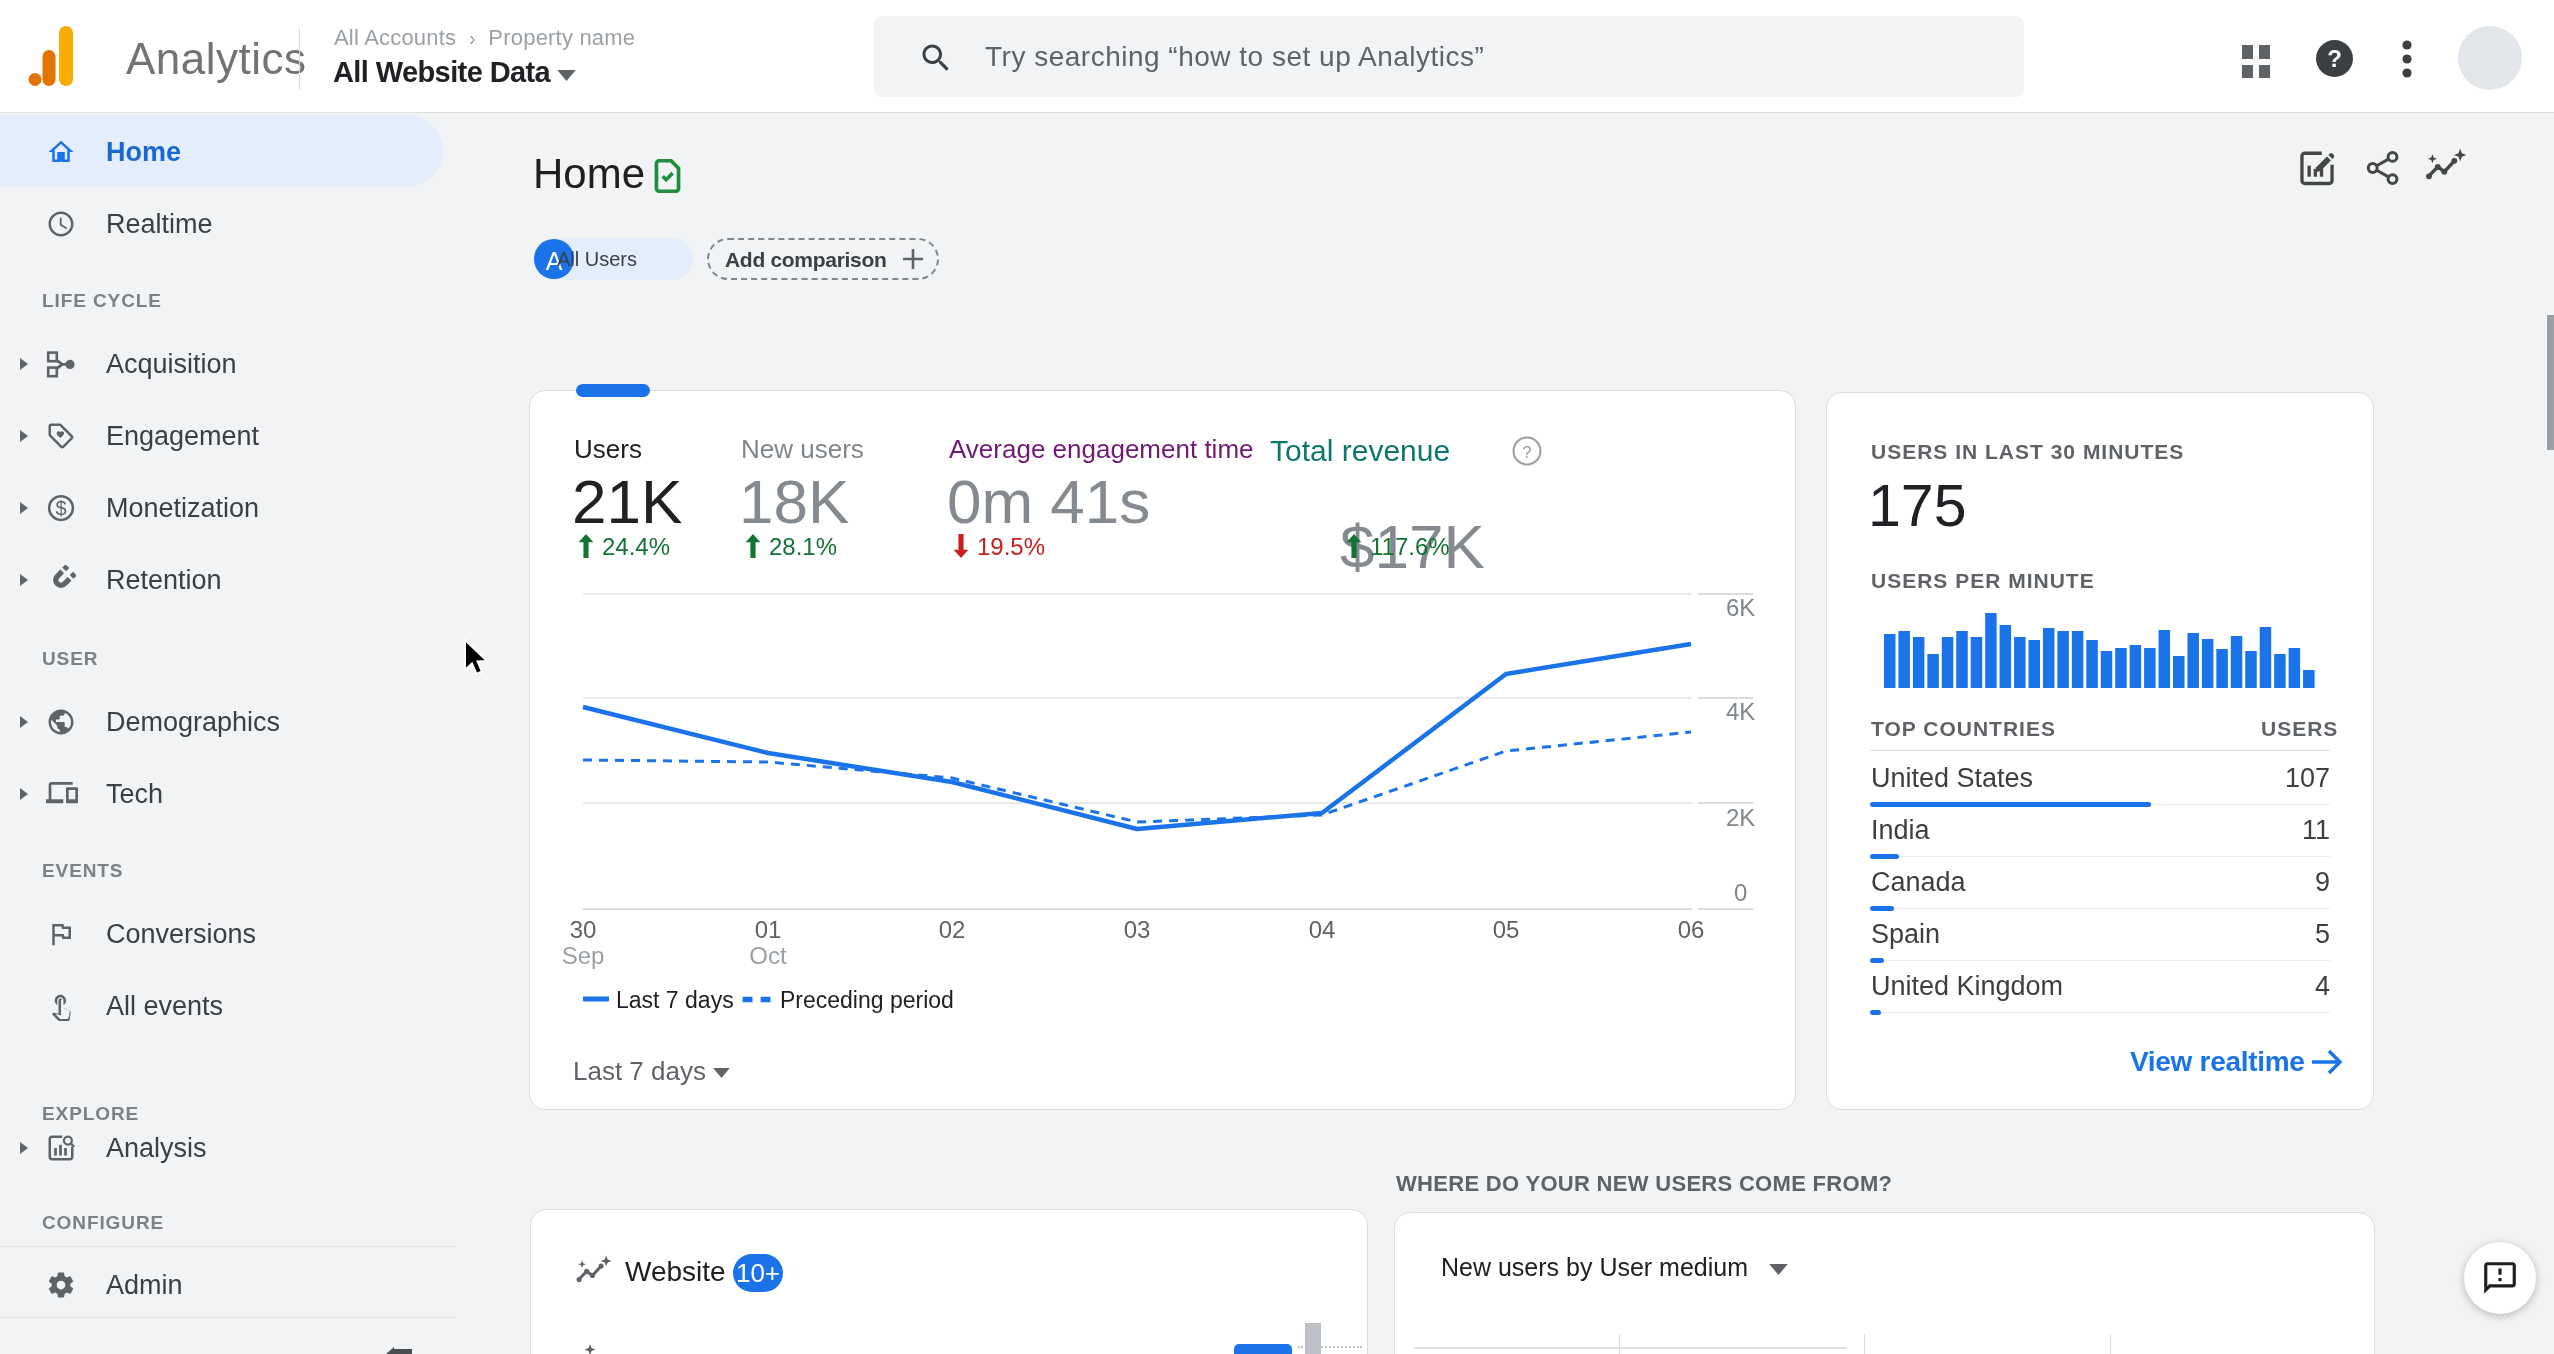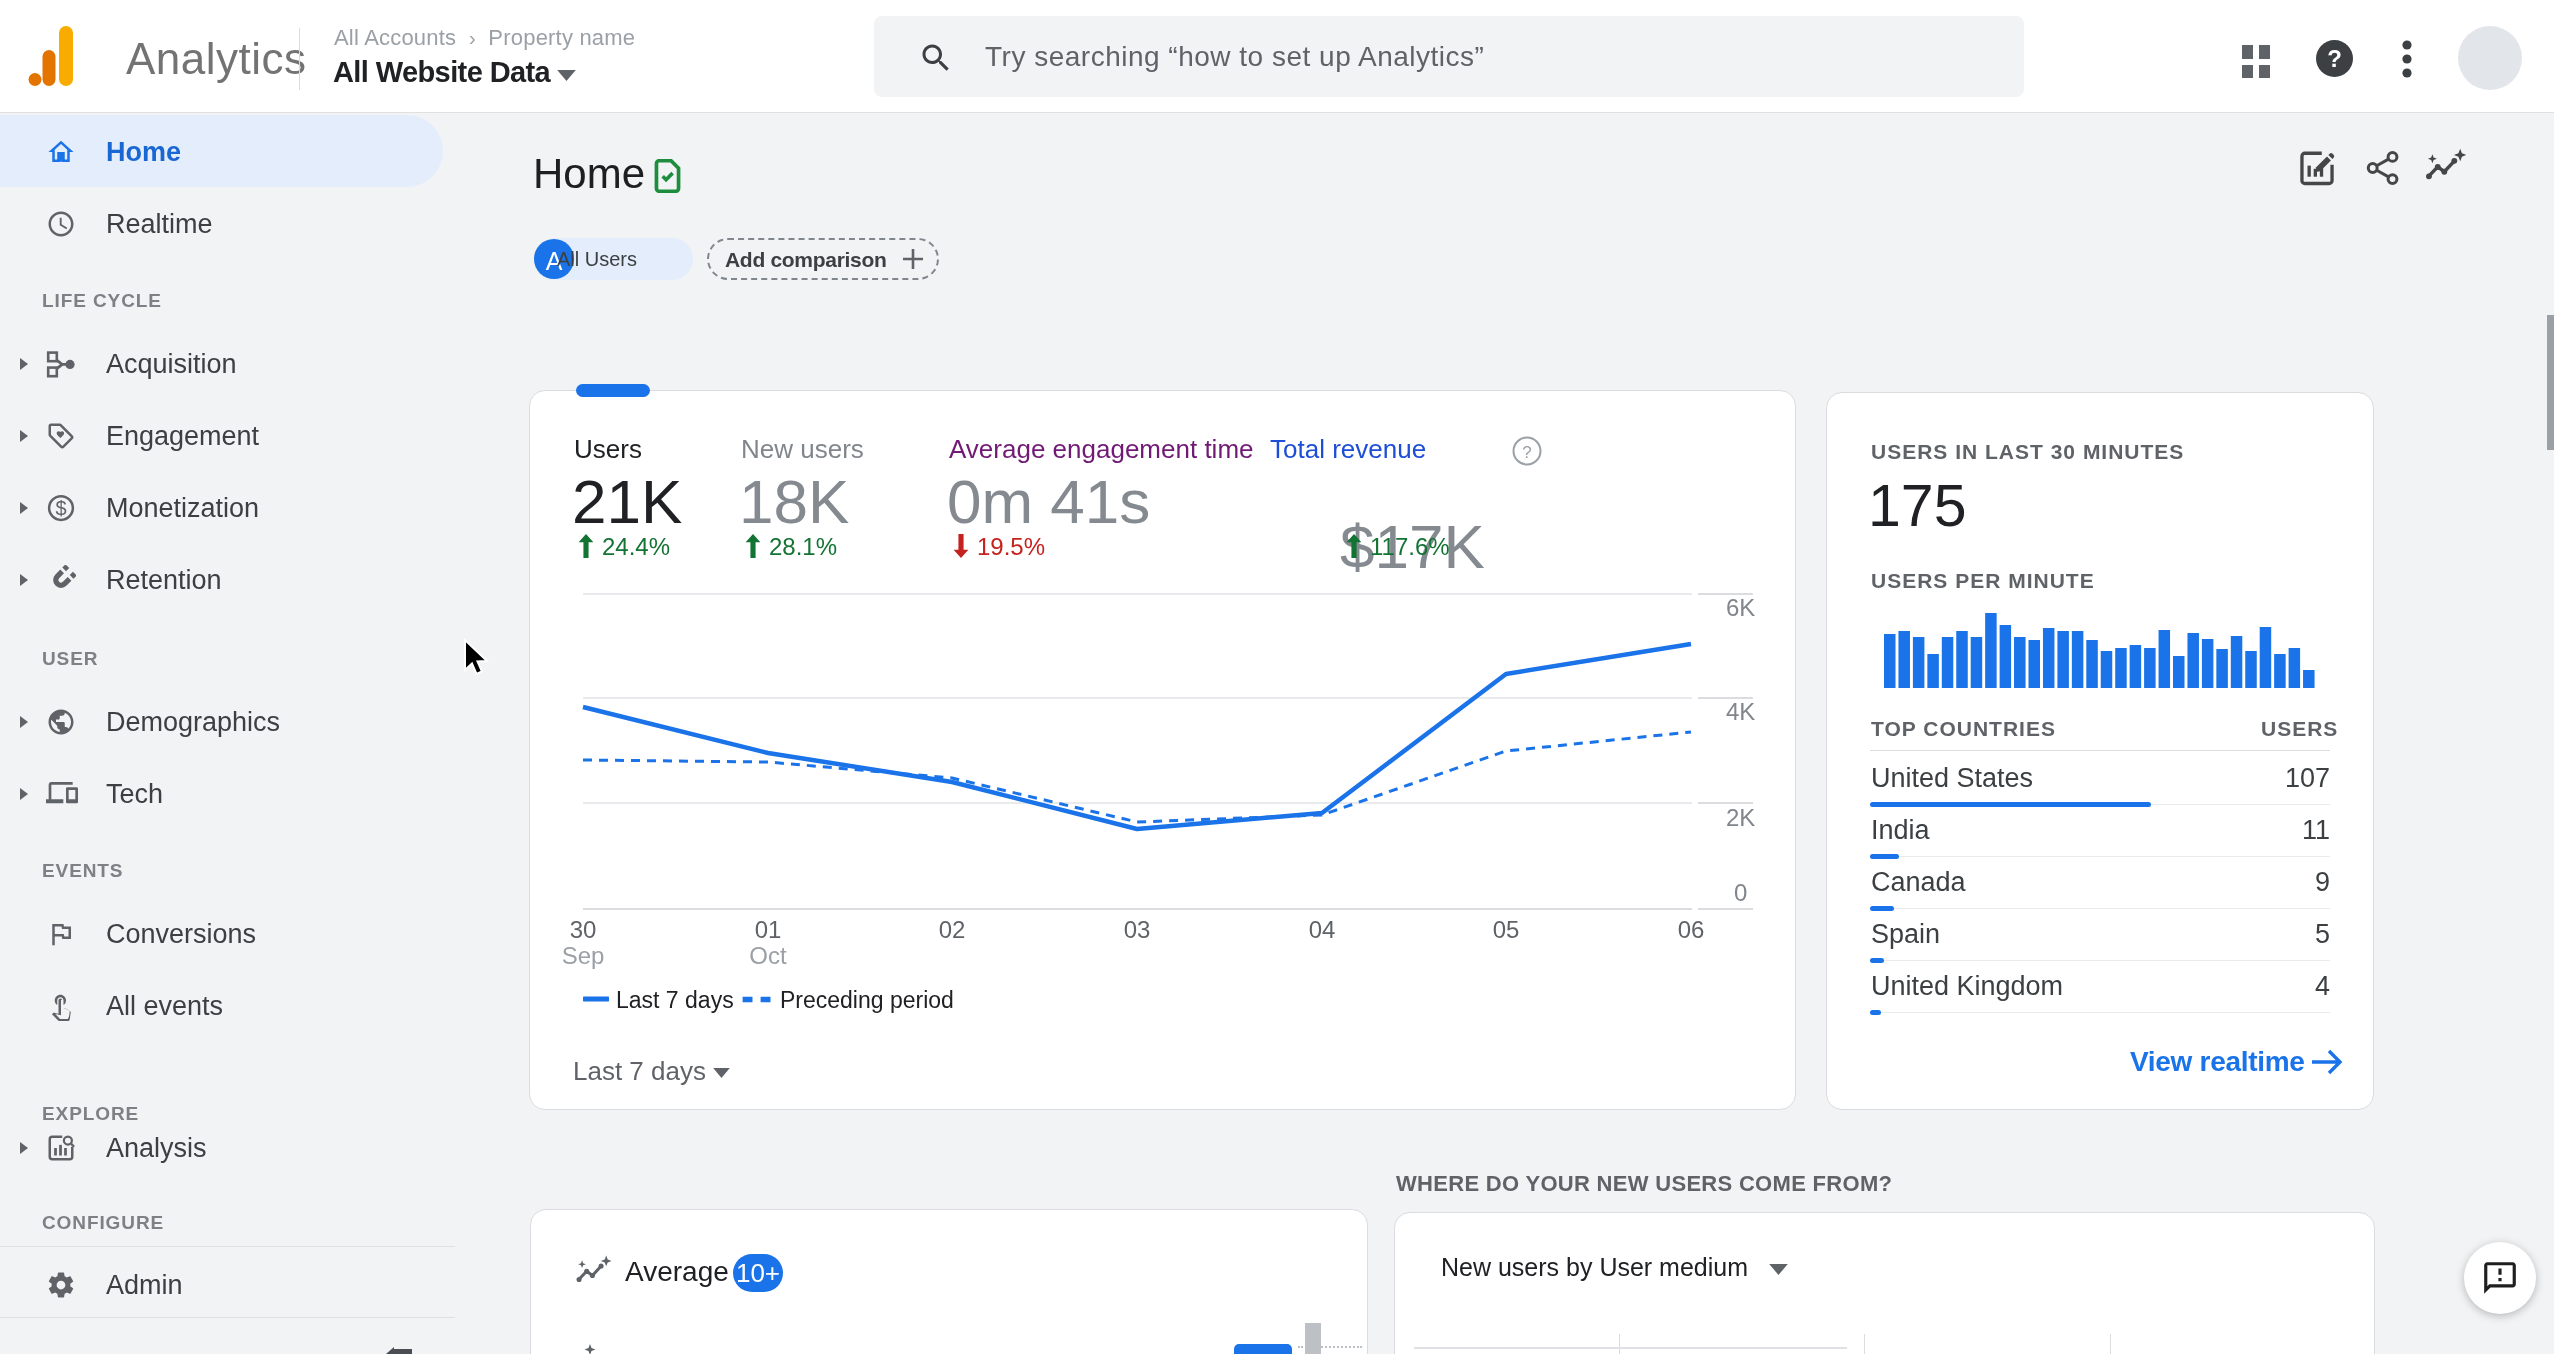--- a/index.html
+++ b/index.html
@@ -254,21 +254,21 @@
   </svg>
 <div class="abs" style="left:769px;top:533px;font-size:24px;color:#137333;">28.1%</div>
 
 <div class="abs" style="left:949px;top:434px;font-size:26px;color:#701a75;">Average engagement time</div>
 <div class="abs" style="left:947px;top:466px;font-size:62px;color:#848a90;">0m 41s</div>
 <svg class="abs" style="left:950px;top:534px;" width="22" height="24" viewBox="0 0 12 14">
     <path d="M6 14 L1.7 9.2 H4.5 V0 H7.5 V9.2 H10.3 Z" fill="#c5221f"></path>
   </svg>
 <div class="abs" style="left:977px;top:533px;font-size:24px;color:#c5221f;">19.5%</div>
 
-<div class="abs" style="left:1270px;top:434px;font-size:26px;color:#1d4ed8;">Total revenue</div>
+<div class="abs" style="left:1270px;top:434px;font-size:30px;color:#0f766e;">Total revenue</div>
 <svg class="abs" style="left:1512px;top:436px;" width="30" height="30" viewBox="0 0 30 30" fill="none">
   <circle cx="15" cy="15" r="13.5" stroke="#9aa0a6" stroke-width="2"></circle>
   <text x="15" y="22" font-size="17" fill="#9aa0a6" text-anchor="middle" font-family="Liberation Sans">?</text>
 </svg>
 <div class="abs" style="left:1340px;top:466px;font-size:62px;color:#848a90;margin-top:45px;">$17K</div>
 <svg class="abs" style="left:1343px;top:534px;" width="22" height="24" viewBox="0 0 12 14">
     <path d="M6 0 L10.3 4.8 H7.5 V14 H4.5 V4.8 H1.7 Z" fill="#137333"></path>
   </svg>
 <div class="abs" style="left:1370px;top:533px;font-size:24px;color:#137333;">117.6%</div>
 
@@ -407,21 +407,21 @@
 <div class="card" style="left:530px;top:1209px;width:838px;height:190px;"></div>
 <svg class="abs" style="left:575px;top:1254px;" width="36" height="33" viewBox="0 0 24 22" fill="none">
   <path d="M2.5 17 L7.8 11.5 L11.6 14.3 L17.5 8" stroke="#5f6368" stroke-width="2"></path>
   <circle cx="2.7" cy="17" r="1.7" fill="#5f6368"></circle>
   <circle cx="7.8" cy="11.6" r="1.7" fill="#5f6368"></circle>
   <circle cx="11.6" cy="14.3" r="1.7" fill="#5f6368"></circle>
   <circle cx="17.4" cy="8" r="1.7" fill="#5f6368"></circle>
   <path d="M20.8 1 l1 2.6 2.6 1 -2.6 1 -1 2.6 -1 -2.6 -2.6 -1 2.6 -1 z" fill="#5f6368"></path>
   <path d="M4.7 4.2 l.7 1.9 1.9.7 -1.9.7 -.7 1.9 -.7 -1.9 -1.9 -.7 1.9 -.7 z" fill="#5f6368"></path>
 </svg>
-<div class="abs" style="left:625px;top:1256px;font-size:28px;color:#202124;">Average</div>
+<div class="abs" style="left:625px;top:1256px;font-size:28px;color:#202124;">Website</div>
 <div class="abs" style="left:733px;top:1254px;width:50px;height:38px;background:#1a73e8;border-radius:19px;color:#fff;font-size:26px;text-align:center;line-height:38px;">10+</div>
 <div class="abs" style="left:1298px;top:1346px;width:64px;height:0;border-top:2px dotted #bdc1c6;"></div>
 <div class="abs" style="left:1305px;top:1323px;width:16px;height:31px;background:#bdc1c6;"></div>
 <div class="abs" style="left:1234px;top:1344px;width:58px;height:10px;background:#1a73e8;border-radius:5px 5px 0 0;"></div>
 <svg class="abs" style="left:582px;top:1344px;" width="30" height="14" viewBox="0 0 30 14">
   <path d="M8 0 l1.5 4 4 1.5 -4 1.5 -1.5 4 -1.5 -4 -4 -1.5 4 -1.5 z" fill="#5f6368"></path>
 </svg>
 
 <div class="card" style="left:1394px;top:1212px;width:981px;height:190px;"></div>
 <div class="abs" style="left:1441px;top:1253px;font-size:25px;color:#202124;">New users by User medium</div>

